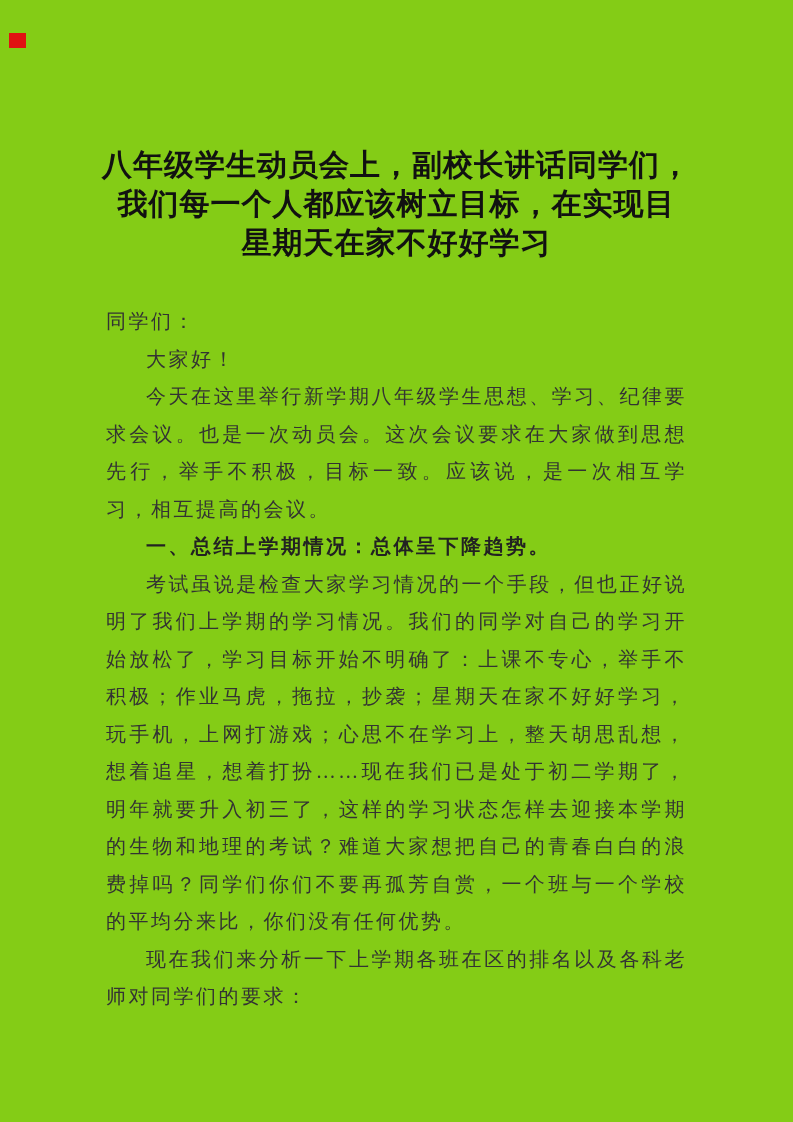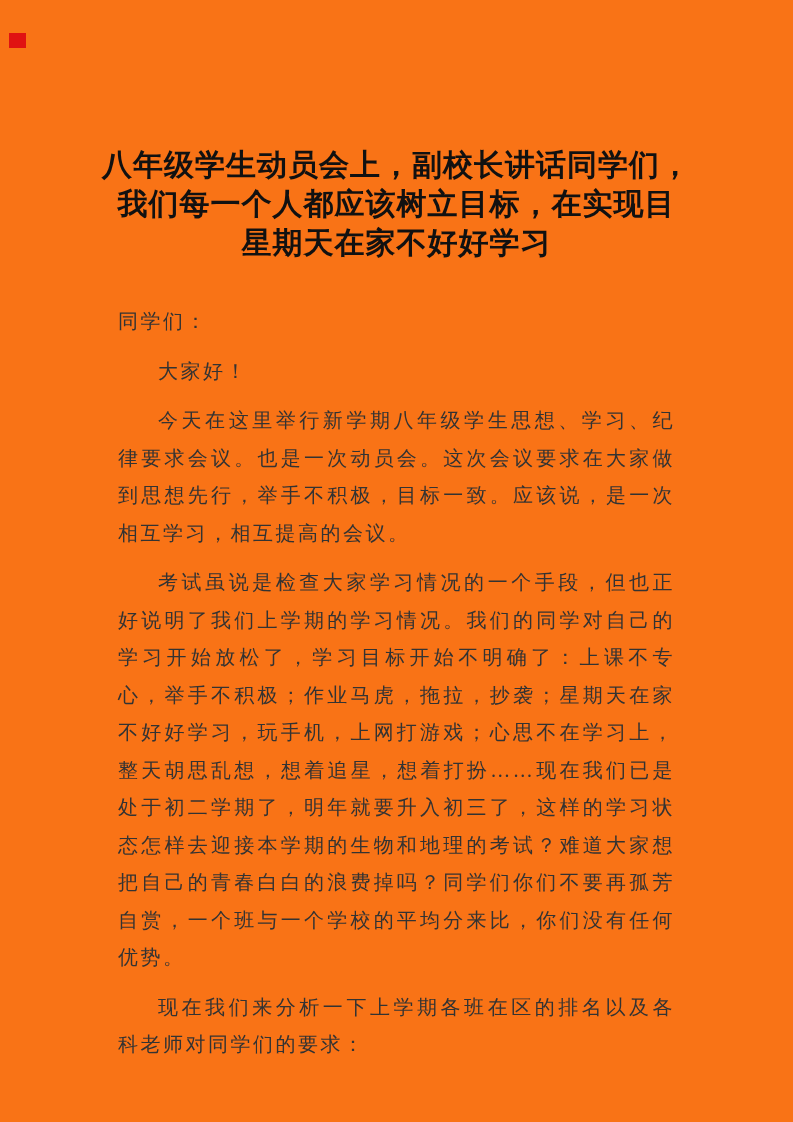--- a/index.html
+++ b/index.html
@@ -4,21 +4,21 @@
 <style>
   html, body {
     margin: 0;
     padding: 0;
     background: #ffffff;
   }
   .page {
     position: relative;
     width: 793px;
     height: 1122px;
-    background: #f97316;
+    background: #84cc16;
     overflow: hidden;
     font-family: "Liberation Serif", "DejaVu Serif", serif;
   }
   .red-mark {
     position: absolute;
     left: 9px;
     top: 33px;
     width: 17px;
     height: 15px;
   }
@@ -35,21 +35,21 @@
   .doc-body {
     margin: 41px 106px 0 106px;
     font-size: 20px;
     line-height: 37.5px;
     color: #333333;
     text-align: justify;
     text-justify: inter-character;
     letter-spacing: 2.5px;
   }
   .doc-body p {
-    margin: 12px;
+    margin: 0;
     padding: 0;
     text-indent: 2em;
   }
   .doc-body p.no-indent {
     text-indent: 0;
   }
   .doc-body p.bold {
     font-weight: 700;
     color: #222222;
   }
@@ -64,17 +64,18 @@
   <h1 class="doc-title">
     <div>八年级学生动员会上，副校长讲话同学们，</div>
     <div>我们每一个人都应该树立目标，在实现目</div>
     <div>星期天在家不好好学习</div>
   </h1>
 
   <div class="doc-body">
     <p class="no-indent">同学们：</p>
     <p>大家好！</p>
     <p>今天在这里举行新学期八年级学生思想、学习、纪律要求会议。也是一次动员会。这次会议要求在大家做到思想先行，举手不积极，目标一致。应该说，是一次相互学习，相互提高的会议。</p>
+    <p class="bold">一、总结上学期情况：总体呈下降趋势。</p>
     <p>考试虽说是检查大家学习情况的一个手段，但也正好说明了我们上学期的学习情况。我们的同学对自己的学习开始放松了，学习目标开始不明确了：上课不专心，举手不积极；作业马虎，拖拉，抄袭；星期天在家不好好学习，玩手机，上网打游戏；心思不在学习上，整天胡思乱想，想着追星，想着打扮……现在我们已是处于初二学期了，明年就要升入初三了，这样的学习状态怎样去迎接本学期的生物和地理的考试？难道大家想把自己的青春白白的浪费掉吗？同学们你们不要再孤芳自赏，一个班与一个学校的平均分来比，你们没有任何优势。</p>
     <p>现在我们来分析一下上学期各班在区的排名以及各科老师对同学们的要求：</p>
   </div>
 
 </div>
 
 </body></html>

